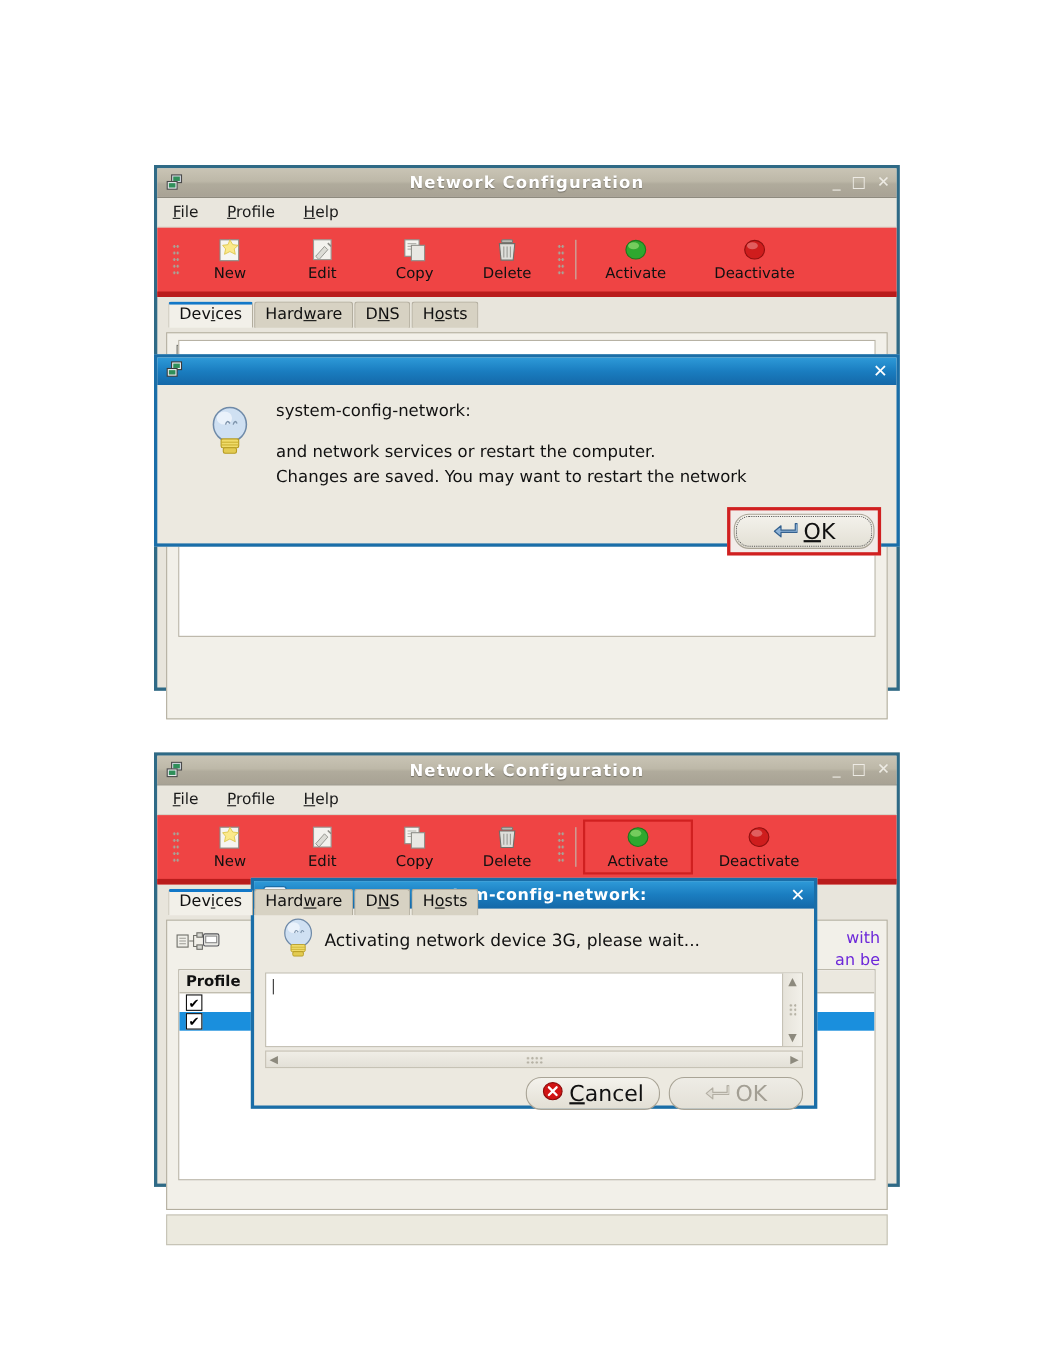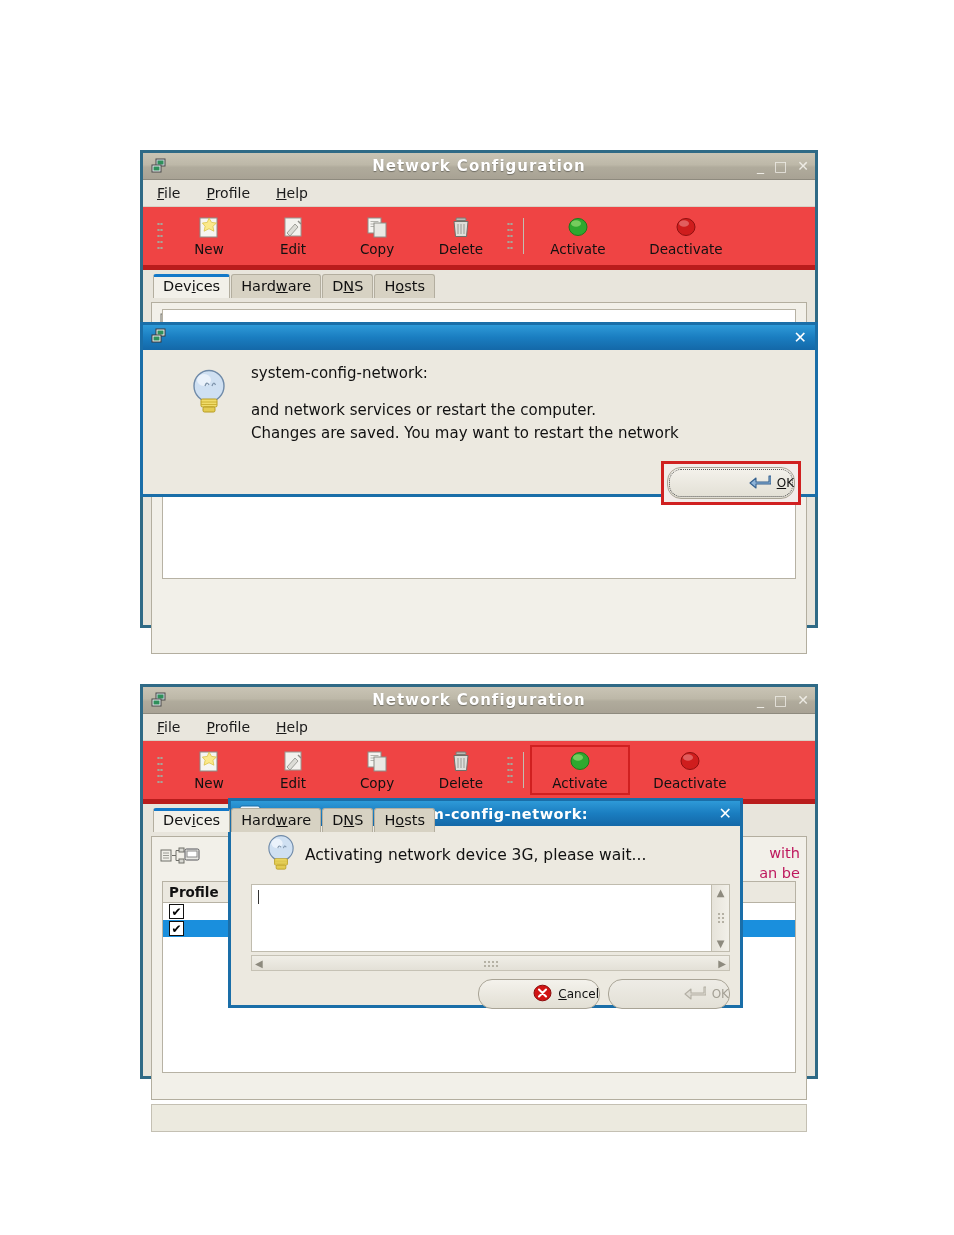--- a/index.html
+++ b/index.html
@@ -142,22 +142,22 @@
   }
   .dlg-body { padding: 12px 14px 10px 14px; }
   .dlg-msgrow { display:flex; align-items:flex-start; gap: 14px; }
   .dlg-text { font-size: 15px; color:#111; line-height: 23px; }
   .dlg-actions { display:flex; justify-content:flex-end; padding: 6px 14px 12px 14px; }
 
   .btn {
     min-width: 108px; height: 30px; box-sizing: border-box;
     background: linear-gradient(to bottom,#f4f2ec,#e2dfd4);
     border: 1px solid #a9a496; border-radius: 14px;
-    display:flex; align-items:center; justify-content:flex-end; gap:6px;
-    font-size: 12px; color:#111;
+    display:flex; align-items:center; justify-content:center; gap:6px;
+    font-size: 20px; color:#111;
   }
   .btn.focus { outline: 1px dotted #555; outline-offset: -3px; }
   .btn.disabled { color:#a39f94; background: linear-gradient(to bottom,#eeece6,#e3e0d6); }
   .btn-hl { border: 3px solid #d02020; padding: 3px; background: #f2ece9; display:inline-block; }
 
   .scroll-v {
     position:absolute; top:0; right:0; bottom:0; width:17px;
     background: linear-gradient(to right,#e6e3da,#f2f0e9);
     border-left:1px solid #c0bcae;
     display:flex; flex-direction:column; align-items:center; justify-content:space-between;
@@ -469,21 +469,21 @@
           <g stroke="#9a9a94" stroke-width="1">
               <path d="M3 8h6M3 10.5h6M3 13h6"></path>
             </g>
           <path d="M12 10.5h4v-5h4M12 10.5h4v5h4" stroke="#6f6f69" fill="none"></path>
           <rect x="19" y="3" width="5" height="4" fill="#d8d8d2" stroke="#6f6f69"></rect>
           <rect x="19" y="14" width="5" height="4" fill="#d8d8d2" stroke="#6f6f69"></rect>
           <rect x="25" y="4" width="14" height="11" rx="1.5" fill="#e9e9e4" stroke="#55555a"></rect>
           <rect x="27" y="6" width="10" height="6" fill="#ffffff" stroke="#8a8a8a"></rect>
         </svg>
       </span>
-      <div style="position:absolute; right:6px; top:6px; text-align:right; font-size:14.5px; line-height:20px; color:#be185d;">
+      <div style="position:absolute; right:6px; top:6px; text-align:right; font-size:14.5px; line-height:20px; color:#6d28d9;">
         <div>with</div>
         <div>an be</div>
       </div>
 
       <div class="listbox" style="height:190px; margin-top:44px;">
         <div class="col-head">Profile</div>
         <div class="lrow">
           <span class="cbx">✔</span>
         </div>
         <div class="lrow sel">
@@ -499,21 +499,21 @@
     <div class="dlg-title">
       <span style="margin-left:8px; z-index:2;">
         <svg width="22" height="14" viewBox="0 0 22 14">
           <rect x="1" y="1" width="20" height="12" rx="2" fill="#eef5fb" stroke="#1a6ea8"></rect>
         </svg>
       </span>
       <span class="dlg-title-text">system-config-network:</span>
       <span class="dlg-close">✕</span>
     </div>
 
-    <div style="padding:6px 10px 4px 10px;margin-left:10px;">
+    <div style="padding:6px 10px 4px 10px;">
       <div style="display:flex; align-items:center; gap:6px;">
         <span style="flex:0 0 auto; padding-left:12px;">
           <svg width="36" height="42" viewBox="0 0 44 52">
             <ellipse cx="22" cy="20" rx="15" ry="15.5" fill="#cfe0f2" stroke="#6f8aa8" stroke-width="1.4"></ellipse>
             <ellipse cx="17" cy="14" rx="7" ry="6" fill="#eef5fd" opacity=".85"></ellipse>
             <path d="M18 20 q1.5-5 4-1 M25 20 q1.5-5 3.5-1" stroke="#7d93ab" stroke-width="1.3" fill="none"></path>
             <rect x="14" y="33" width="16" height="8" rx="1.5" fill="#f0dc6a" stroke="#b79c22"></rect>
             <rect x="16" y="41" width="12" height="5" rx="1.5" fill="#e3cb52" stroke="#b79c22"></rect>
             <path d="M14 36h16M14 38.5h16" stroke="#c9ad2e" stroke-width=".9"></path>
           </svg>

